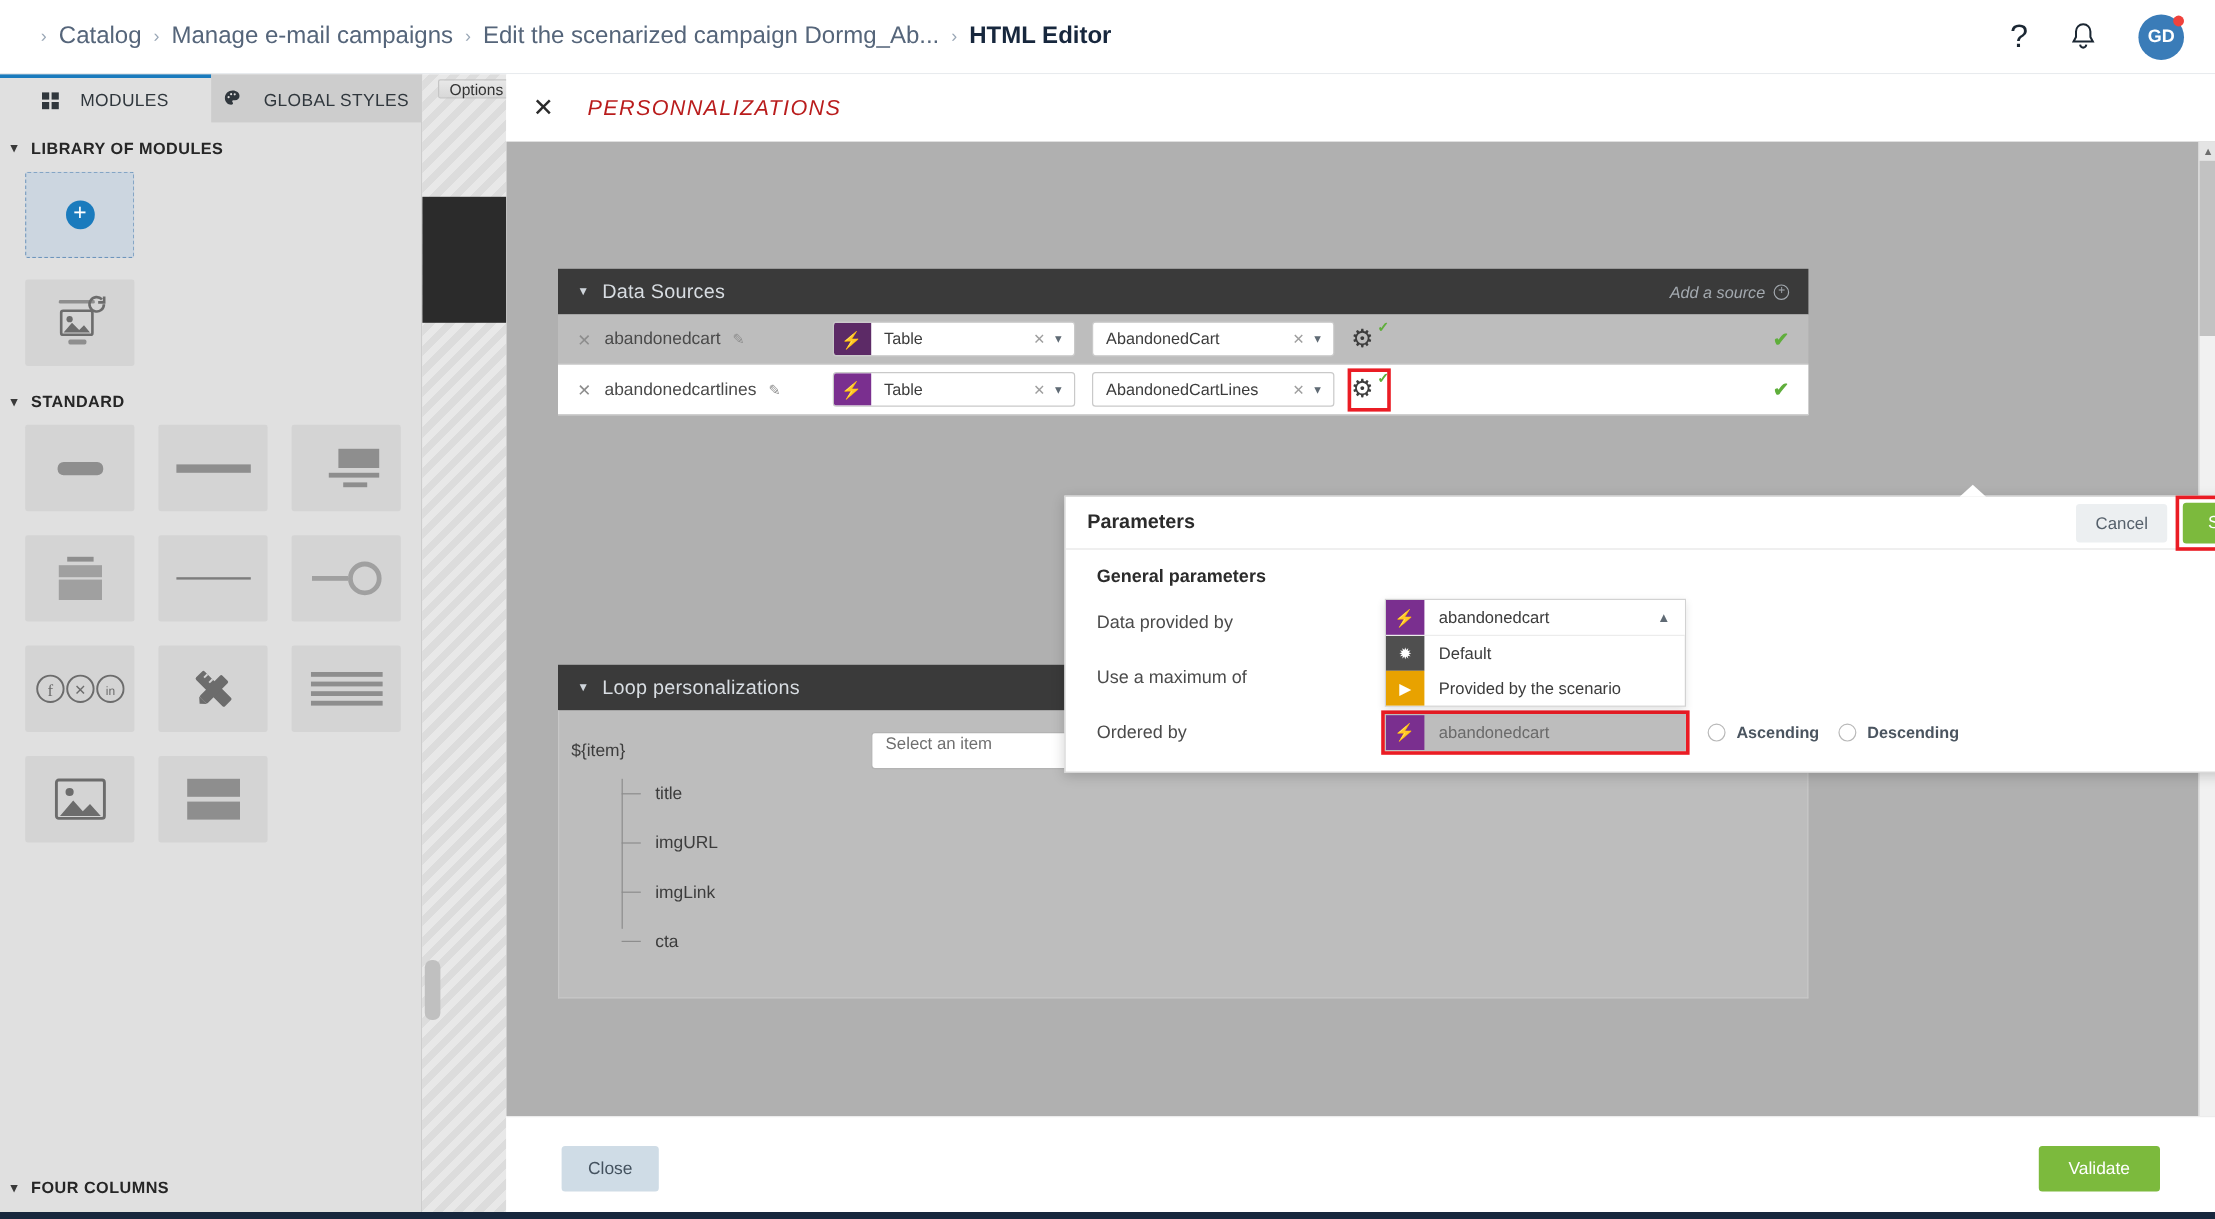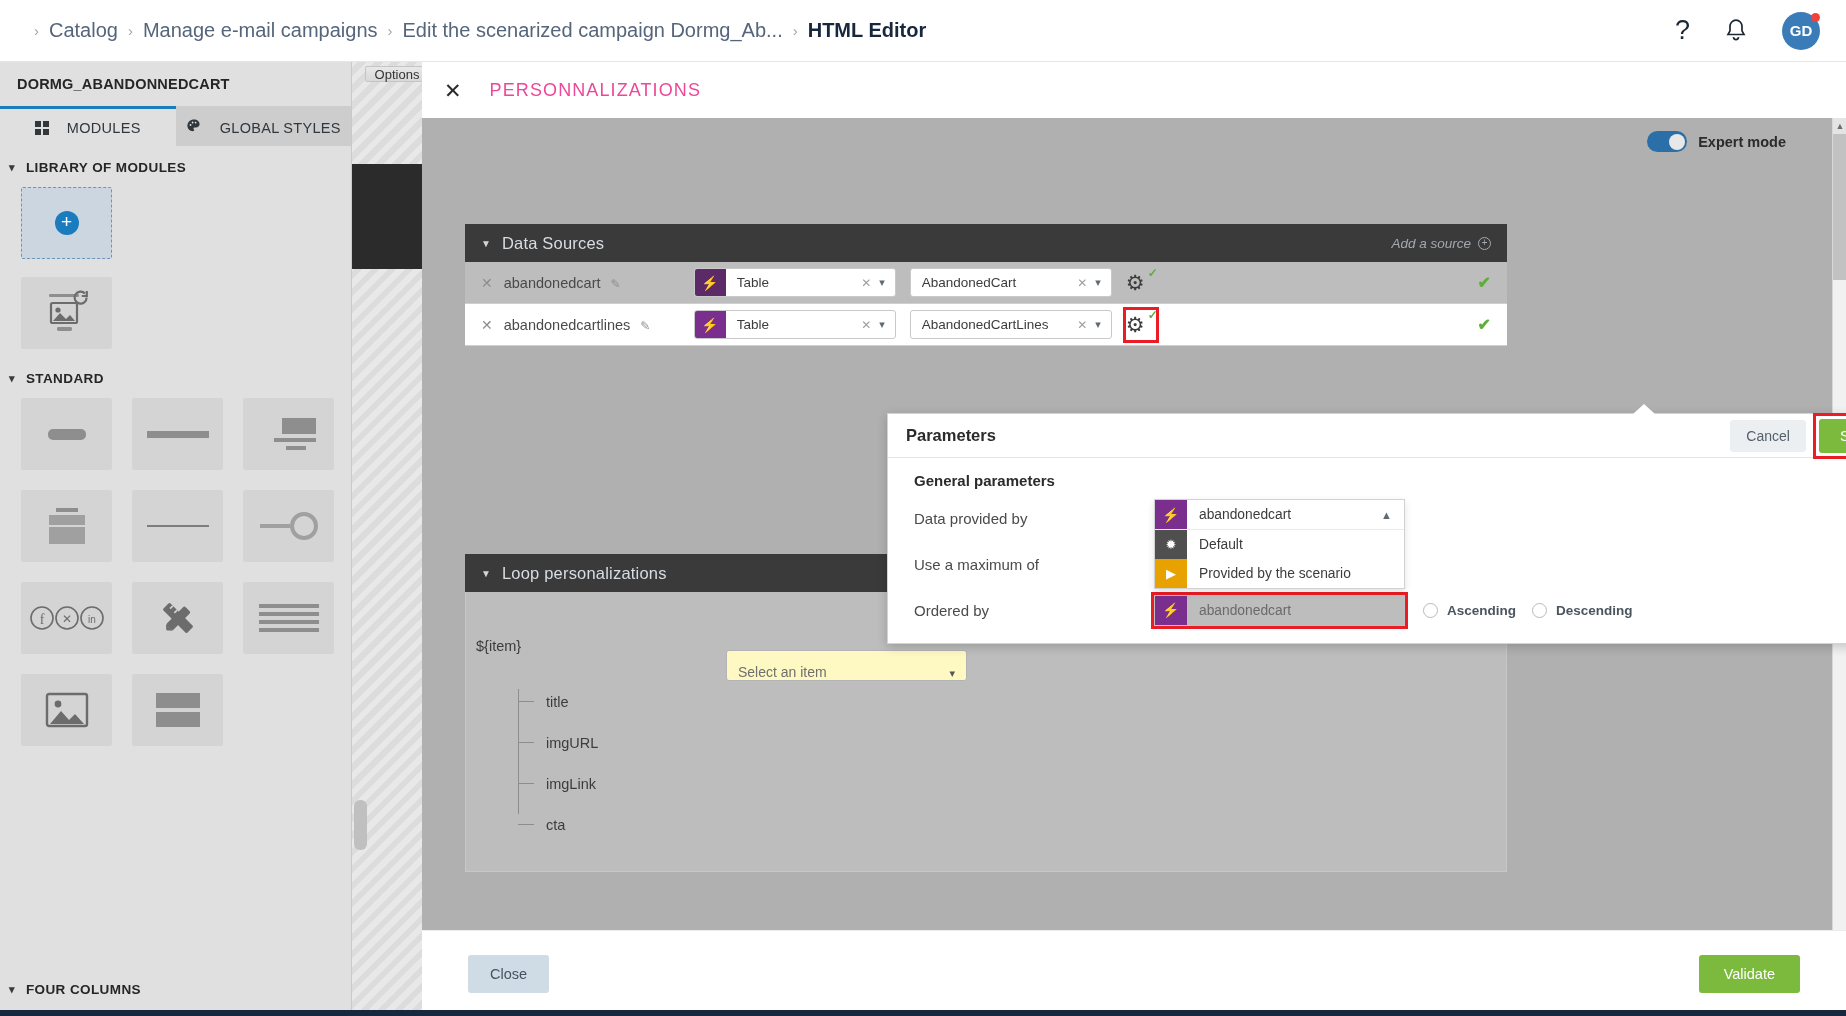--- a/index.html
+++ b/index.html
@@ -112,21 +112,21 @@
   }
   .modal-head {
     height: 56px; display: flex; align-items: center; gap: 24px;
     padding-left: 18px; background: #fff;
   }
   .modal-close {
     font-size: 21px; color: #2b2b2b; cursor: pointer; line-height: 1;
     padding: 2px 4px;
   }
   .modal-title {
-    font-size: 18px; color: #ec4899; letter-spacing: 1.1px;
+    font-size: 18px; color: #b91c1c; letter-spacing: 1.1px; font-style: italic;
   }
   .modal-body {
     flex: 1; background: #b0b0b0; position: relative; overflow: hidden;
   }
   .expert-row {
     display: flex; justify-content: flex-end; align-items: center; gap: 11px;
     padding: 13px 60px 8px 0;
   }
   .toggle {
     width: 40px; height: 21px; border-radius: 11px; background: #2a6fa8;
@@ -279,23 +279,23 @@
   .radio .lab { font-size: 13.5px; font-weight: bold; color: #4b5560; }
 
   
   .loop-body {
     background: #bdbdbd; border: 1px solid #c7c7c7; border-top: none;
     padding: 18px 0 26px 0;
   }
   .loop-row { display: flex; align-items: center; padding-left: 10px; }
   .loop-key { font-size: 14.5px; color: #3c3c3c; width: 250px; }
   .select-item {
-    width: 241px; height: 31px; background: #fef9c3; border: 1px solid #b3b3b3;
-    border-radius: 3px; display: flex; align-items: flex-end; padding: 0 11px;
-    font-size: 14px; color: #6f6f6f; cursor: pointer; margin-top: 40px;
+    width: 241px; height: 31px; background: #ffffff; border: 1px solid #b3b3b3;
+    border-radius: 3px; display: flex; align-items: flex-start; padding: 0 11px;
+    font-size: 14px; color: #6f6f6f; cursor: pointer;
   }
   .select-item .cv { margin-left: auto; font-size: 11px; color: #555; }
   .tree-item {
     display: flex; align-items: center; height: 41px; padding-left: 52px;
     font-size: 14.5px; color: #3c3c3c; position: relative;
   }
   .tree-item .dash { width: 16px; height: 1px; background: #8d8d8d; margin-right: 12px; }
   .tree-vline {
     position: absolute; left: 52px; top: 0; width: 1px; background: #8d8d8d;
   }
@@ -346,21 +346,20 @@
       </span>
       <span class="avatar">
         <span class="avatar-halo"></span>
         <span>GD</span>
         <span class="dot"></span>
       </span>
     </div>
   </div>
 
   <div class="leftpanel">
-    <div class="panel-title">DORMG_ABANDONNEDCART</div>
     <div class="tabs">
       <div class="tab active">
         <span class="sq-icon">
             <i></i>
             <i></i>
             <i></i>
             <i></i>
           </span>
         <span>MODULES</span>
       </div>
@@ -494,26 +493,20 @@
   <div class="canvas-scroll"></div>
 
   <div class="modal">
     <div class="modal-head">
       <span class="modal-close">✕</span>
       <span class="modal-title">PERSONNALIZATIONS</span>
     </div>
 
     <div class="modal-body">
 
-      <div class="expert-row">
-        <span class="toggle">
-          <span class="knob"></span>
-        </span>
-        <span class="expert-label">Expert mode</span>
-      </div>
 
       <div class="scroll-rail">
         <div class="scroll-arrow">▲</div>
         <div class="scroll-thumb"></div>
       </div>
 
       <div class="content-card">
 
         <div class="sect-head">
           <span class="tri">▼</span>

